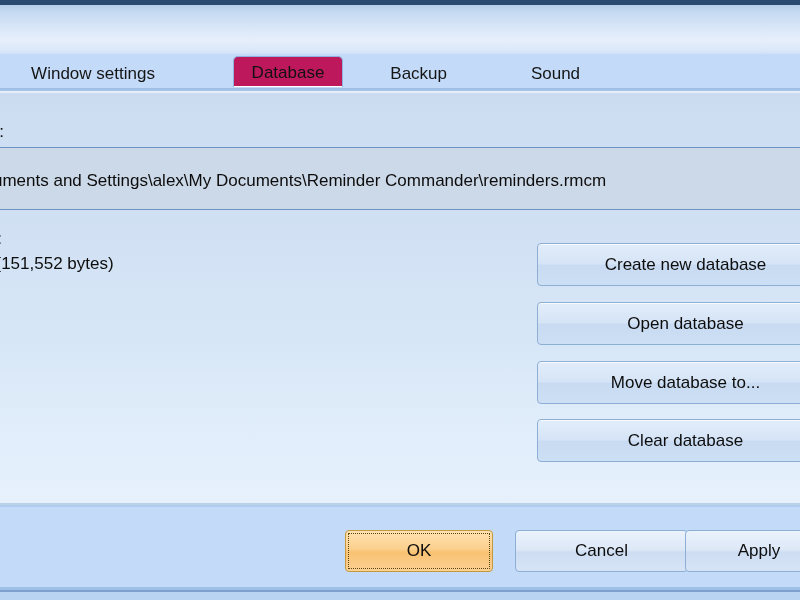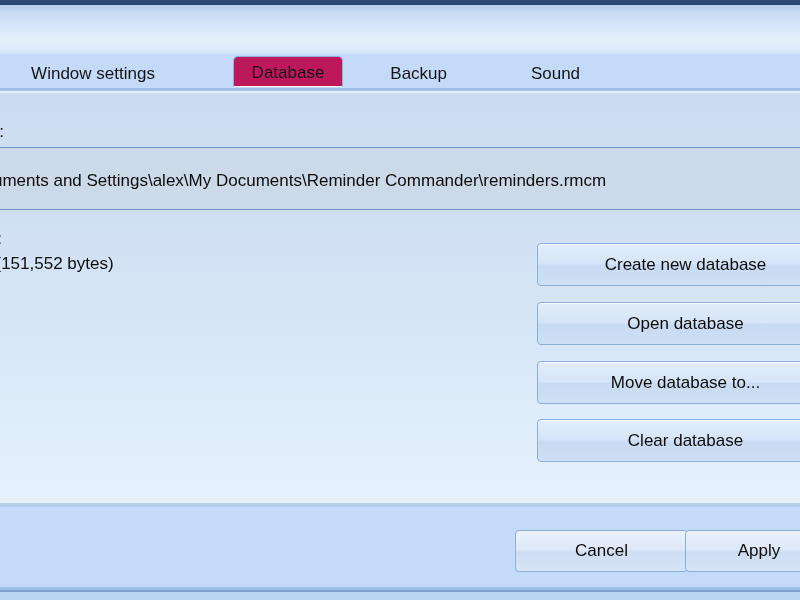--- a/index.html
+++ b/index.html
@@ -285,20 +285,24 @@
     <div class="db-button" id="btn-move">Move database to...</div>
 
     <div class="db-button" id="btn-clear">Clear database</div>
 
     <div id="tabpage-bottomedge"></div>
   </div>
 
   <div id="commandbar">
     <div id="commandbar-topline"></div>
 
+    <div class="cmd-button" id="btn-ok">
+      <span class="focus-ring"></span>
+      <span class="cmd-label">OK</span>
+    </div>
 
     <div class="cmd-button" id="btn-cancel">Cancel</div>
 
     <div class="cmd-button" id="btn-apply">Apply</div>
 
     <div id="commandbar-bottomline"></div>
   </div>
 
 </div>
 

